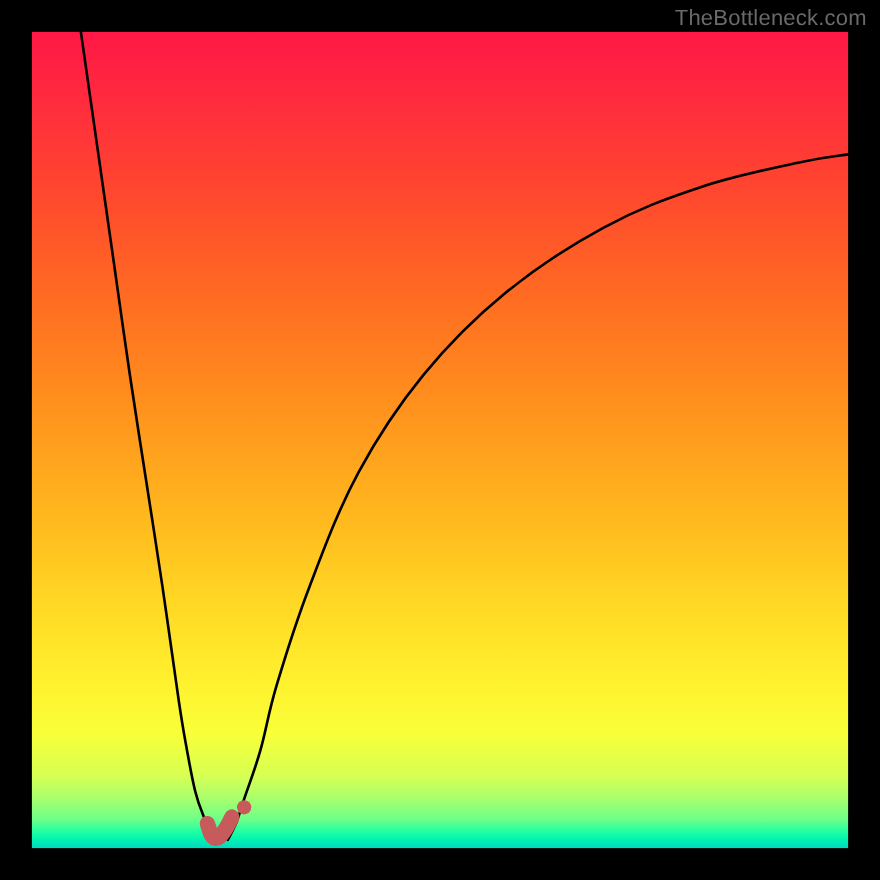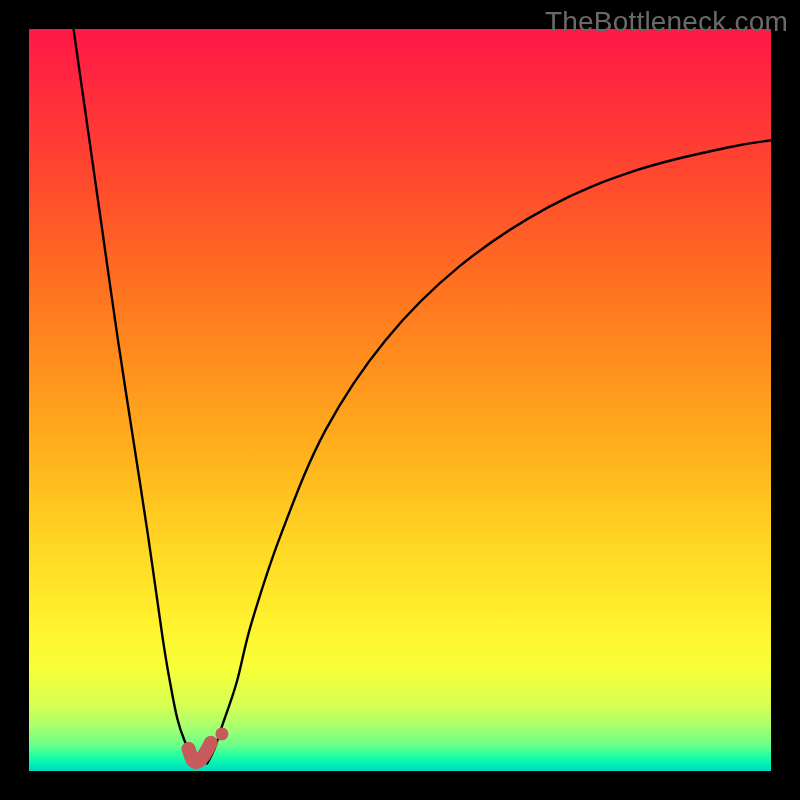--- a/index.html
+++ b/index.html
@@ -39,21 +39,21 @@
       #1fffa4 98%,
       #00f2b4 99%,
       #00d8c0 100%
     );
   }
   .watermark {
     position: absolute;
     top: 6px;
     right: 12px;
     color: #6a6a6a;
-    font-size: 28px;
+    font-size: 20px;
     font-weight: 400;
     letter-spacing: 0.2px;
     user-select: none;
   }
   svg.curves {
     position: absolute;
     left: 0;
     top: 0;
     width: 742px;
     height: 742px;

